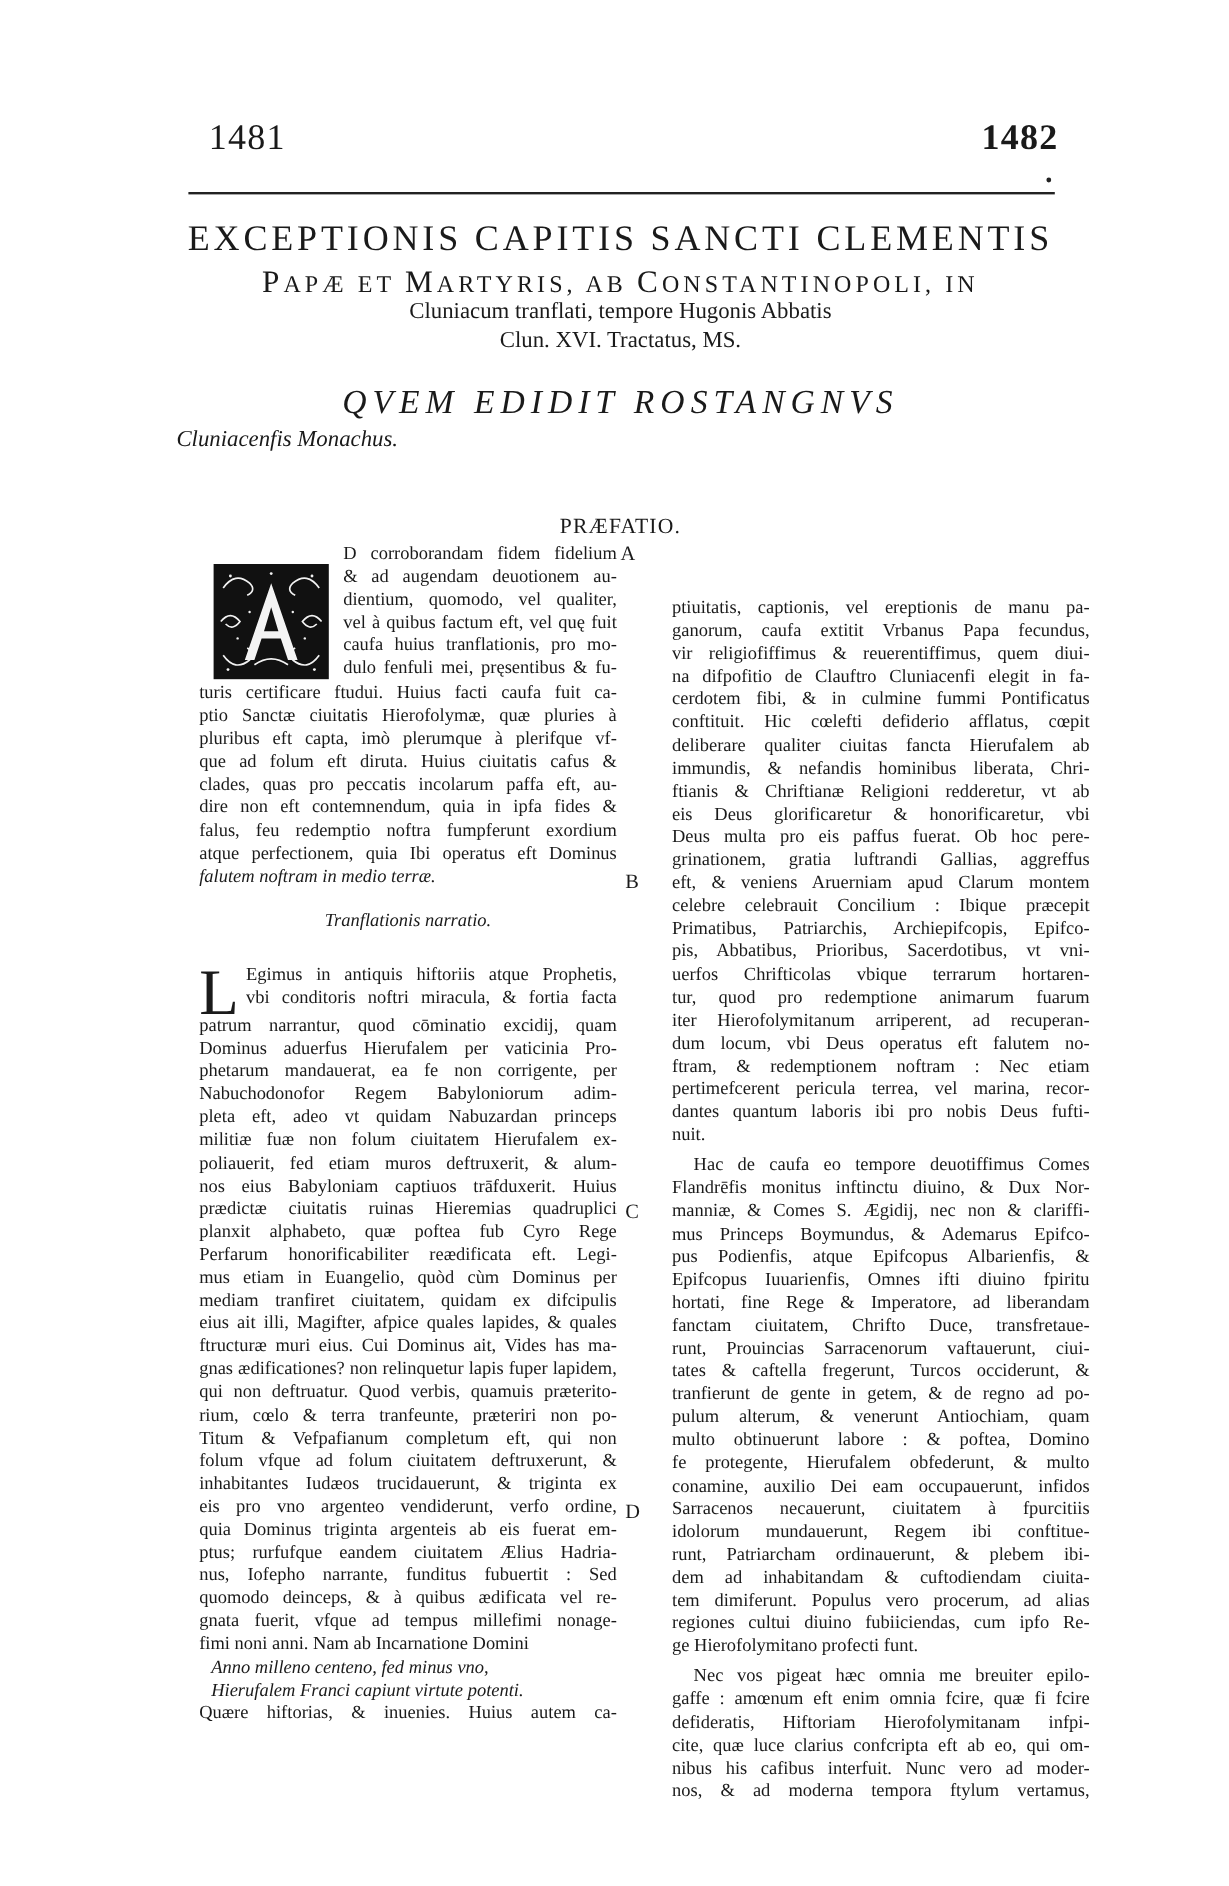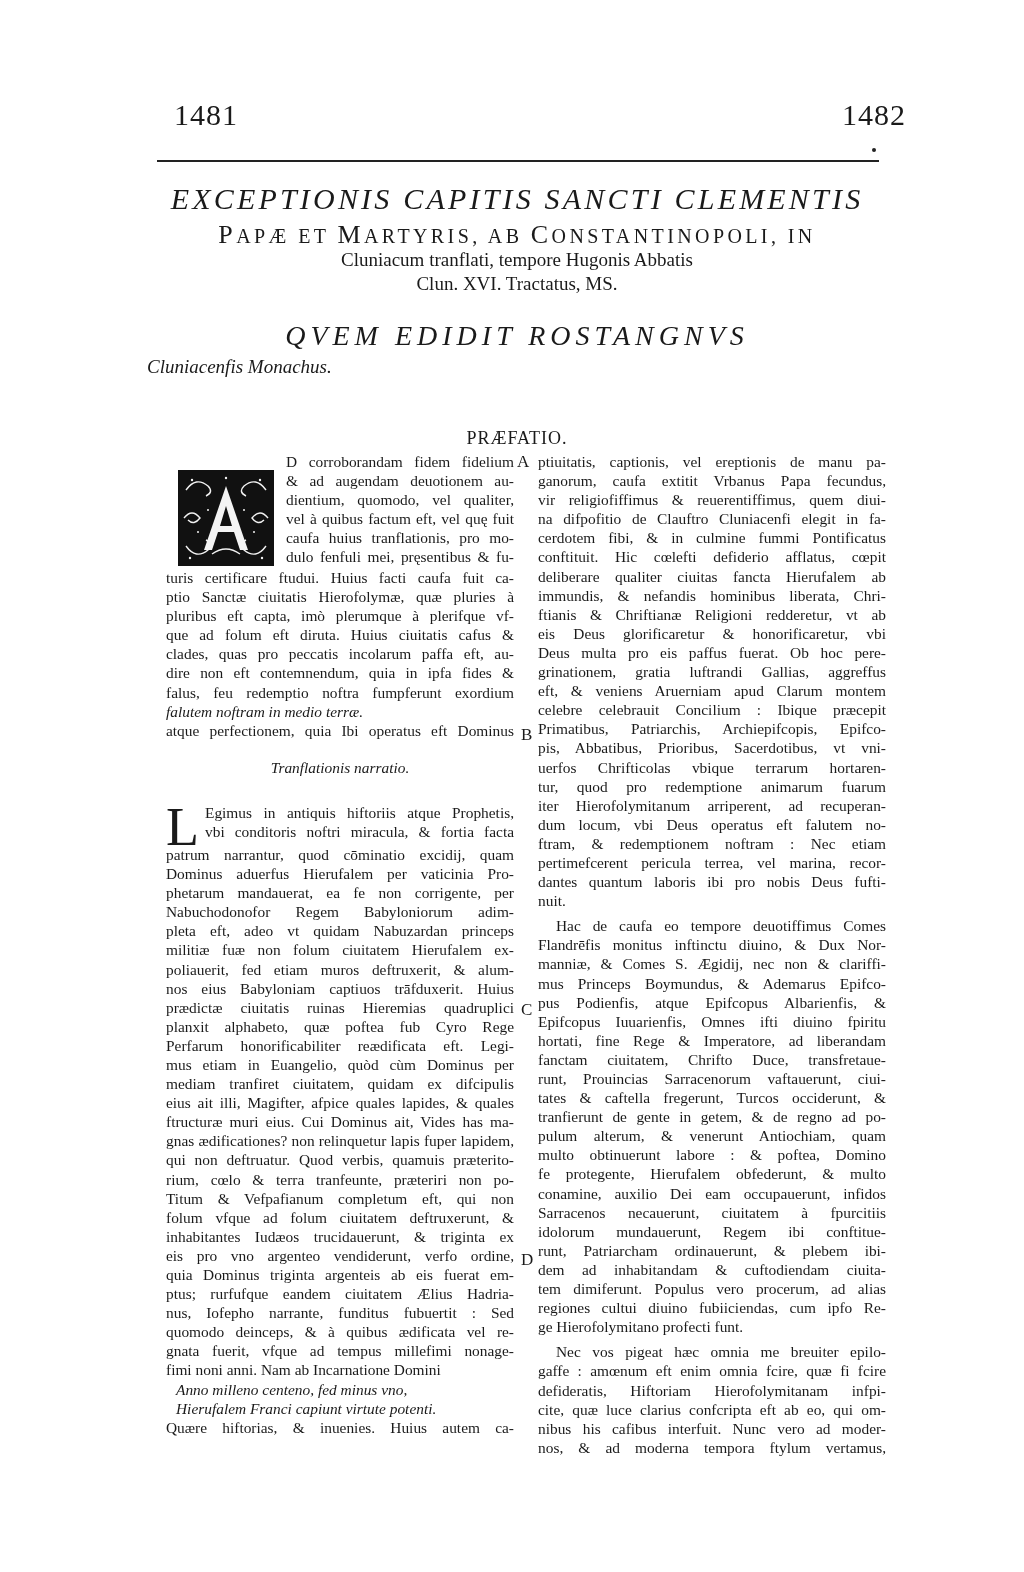--- a/index.html
+++ b/index.html
@@ -1,38 +1,38 @@
 <!DOCTYPE html>
 <html><head>
 <meta charset="utf-8">
 <style>
   html, body { margin:0; padding:0; background:#ffffff; }
   body { width:1024px; height:1572px; position:relative; overflow:hidden;
          font-family:"Liberation Serif","DejaVu Serif",serif; color:#1a1a1a; }
   .page-num { position:absolute; top:98px; font-size:30px; letter-spacing:1px; }
   #pn-left { left:142px;margin-left:32px; }
-  #pn-right { left:842px; }
+  #pn-right { left:818px;font-weight:bold; }
   .rule { position:absolute; left:157px; top:160px; width:722px; height:2px; background:#222; }
   .rule-dot { position:absolute; left:872px; top:148px; width:4px; height:4px; background:#222; border-radius:50%; }
   .title1 { position:absolute; left:147px; top:182px; width:740px; text-align:center;
-            font-size:30px; letter-spacing:3.2px; white-space:nowrap;font-style:italic; }
+            font-size:30px; letter-spacing:3.2px; white-space:nowrap; }
   .title2 { position:absolute; left:147px; top:220px; width:740px; text-align:center;
             font-size:20px; letter-spacing:3.4px; white-space:nowrap; font-variant:small-caps; }
   .title2 .big { font-size:26px; }
   .title3 { position:absolute; left:147px; top:244px; width:740px; text-align:center;
             font-size:19px; line-height:24px; }
   .editor { position:absolute; left:147px; top:320px; width:740px; text-align:center;
             font-size:28px; font-style:italic; letter-spacing:5px; white-space:nowrap; }
   .editor-sub { position:absolute; left:147px; top:356px; width:740px; text-align:left;
             font-size:19px; font-style:italic; }
   .praefatio { position:absolute; left:147px; top:428px; width:740px; text-align:center;
             font-size:18px; letter-spacing:1px; }
   .col { position:absolute; top:452px; font-size:15.4px; line-height:19.1px; text-align:justify; }
   #col-left { left:166px; width:348px; }
-  #col-right { left:538px; width:348px; }
+  #col-right { left:560px; width:348px;margin-top:45px; }
   .col .line { display:block; text-align:justify; text-align-last:justify; white-space:nowrap; height:19.1px; }
   .col .line.last { text-align-last:left; }
   .dropcap-A { float:left; width:96px; height:96px; margin:18px 12px 2px 12px; background:#111;
                position:relative; }
   .dropcap-A svg { position:absolute; left:0; top:0; }
   .dropcap-L { float:left; font-size:54px; line-height:44px; margin:2px 6px 0 0; height:40px; }
   .heading-it { text-align:center; font-style:italic; margin:18px 0 26px 0; font-size:15.4px; }
   .it { font-style:italic; }
   .verse { padding-left:10px; font-style:italic; }
   .margin-letter { position:absolute; font-size:17px; }
@@ -99,22 +99,22 @@
       <span class="line">dulo fenfuli mei, pręsentibus &amp; fu-</span>
     </div>
     <div style="clear:both"></div>
     <span class="line">turis certificare ftudui. Huius facti caufa fuit ca-</span>
     <span class="line">ptio Sanctæ ciuitatis Hierofolymæ, quæ pluries à</span>
     <span class="line">pluribus eft capta, imò plerumque à plerifque vf-</span>
     <span class="line">que ad folum eft diruta. Huius ciuitatis cafus &amp;</span>
     <span class="line">clades, quas pro peccatis incolarum paffa eft, au-</span>
     <span class="line">dire non eft contemnendum, quia in ipfa fides &amp;</span>
     <span class="line">falus, feu redemptio noftra fumpferunt exordium</span>
+    <span class="line">atque perfectionem, quia Ibi operatus eft Dominus</span>
     <span class="line last it">falutem noftram in medio terræ.</span>
-    <span class="line">atque perfectionem, quia Ibi operatus eft Dominus</span>
 
     <div class="heading-it">Tranflationis narratio.</div>
 
     <div class="dropcap-L">L</div>
     <span class="line">Egimus in antiquis hiftoriis atque Prophetis,</span>
     <span class="line">vbi conditoris noftri miracula, &amp; fortia facta</span>
     <div style="clear:both"></div>
     <span class="line">patrum narrantur, quod cōminatio excidij, quam</span>
     <span class="line">Dominus aduerfus Hierufalem per vaticinia Pro-</span>
     <span class="line">phetarum mandauerat, ea fe non corrigente, per</span>

